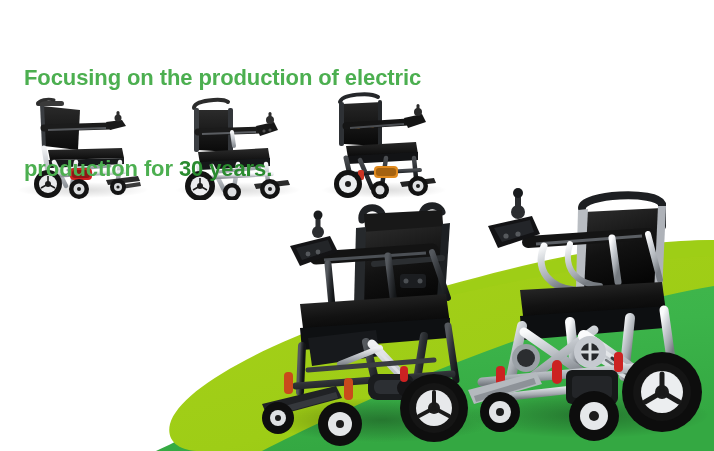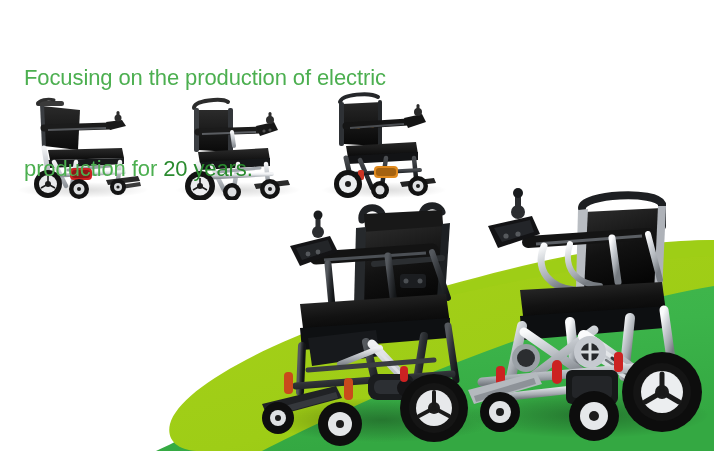--- a/index.html
+++ b/index.html
@@ -22,21 +22,21 @@
     width:714px; height:451px;
     z-index:1;
   }
 
   
   #headline{
     position:absolute;
     left:24px; top:18px;
     z-index:6;
     font-size:22px;
-    font-weight:normal;
+    font-weight:bold;
     line-height:1.38;
     letter-spacing:-0.1px;
     color:#4caf50;
     white-space:pre-line;
     max-width:480px;
   }
   #headline .hl-accent{ color:#2a8b2f; }
 
   
   .chair{ position:absolute; z-index:4; }
@@ -99,21 +99,21 @@
     <path fill="#9ecd16" opacity="0.95" d="M714,240
              C 662,241 600,250 530,266
              C 470,280 408,299 352,320
              C 392,309 452,294 512,282
              C 584,267 656,258 714,256 Z"></path>
   </svg>
 
   <h1 id="headline">
     <span>Focusing on the production of electric</span>
     <br>
-    <span>production for </span><span class="hl-accent">20 years.</span>
+    <span>production for </span><span class="hl-accent">30 years.</span>
   </h1>
 
   <div class="ground-shadow" id="shadow-top-1"></div>
   <div class="ground-shadow" id="shadow-top-2"></div>
   <div class="ground-shadow" id="shadow-top-3"></div>
   <div class="ground-shadow" id="shadow-left"></div>
   <div class="ground-shadow" id="shadow-right"></div>
 
   <div class="chair" id="chair-top-1">
     <svg viewBox="0 0 140 108" aria-hidden="true">

